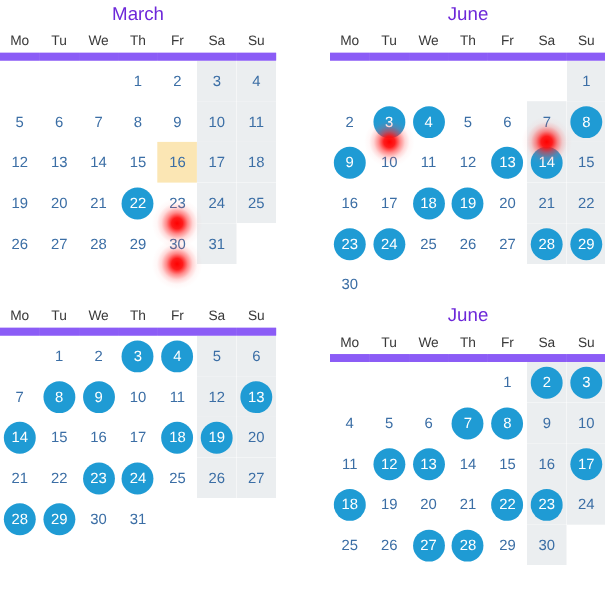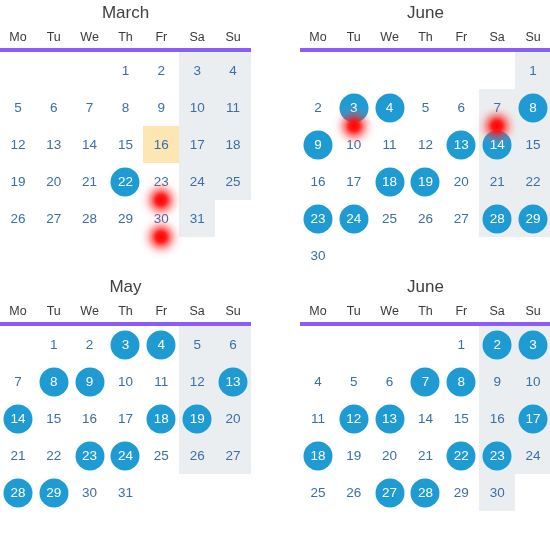--- a/index.html
+++ b/index.html
@@ -28,21 +28,21 @@
     box-sizing: border-box;
     padding-top: 2px;
   }
   
   .month-panel.col-right { padding-left: 25px; }
   .month-panel.col-left  { padding-left: 0px; }
 
   .month-title {
     text-align: center;
     font-size: 17px;
-    color: #404040;
+    color: #6d28d9;
     font-weight: 400;
     line-height: 22px;
     height: 24px;
     
     width: 251px;
     margin: 0;
   }
 
   .month-table {
     border-collapse: collapse;
@@ -50,21 +50,21 @@
     width: 251px;
   }
 
   .month-table th {
     font-size: 12.5px;
     font-weight: 400;
     color: #3a3a3a;
     text-align: center;
     height: 22px;
     padding: 0;
-    border-bottom: 4px solid #8b5cf6;
+    border-bottom: 7px solid #8b5cf6;
     width: 35.85px;
   }
 
   .month-table td {
     height: 37px;
     padding: 0;
     text-align: center;
     vertical-align: middle;
     font-size: 13.5px;
     color: #3b6ea5;
@@ -551,21 +551,20 @@
               <div class="daybox"></div>
             </td>
             <td class="empty">
               <div class="daybox"></div>
             </td>
           </tr>
         </tbody>
       </table>
     </div>
     <div class="month-panel col-left">
-      <div class="month-title">May</div>
       <table class="month-table">
         <thead>
           <tr>
             <th>Mo</th>
             <th>Tu</th>
             <th>We</th>
             <th>Th</th>
             <th>Fr</th>
             <th>Sa</th>
             <th>Su</th>

